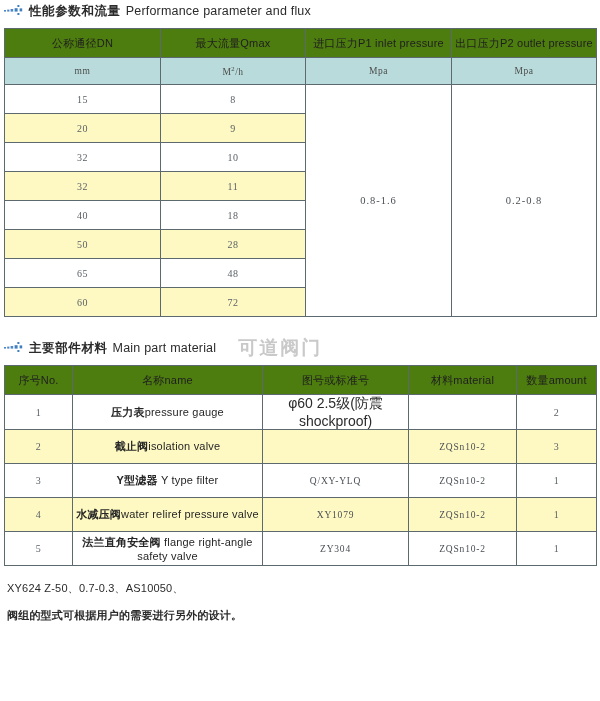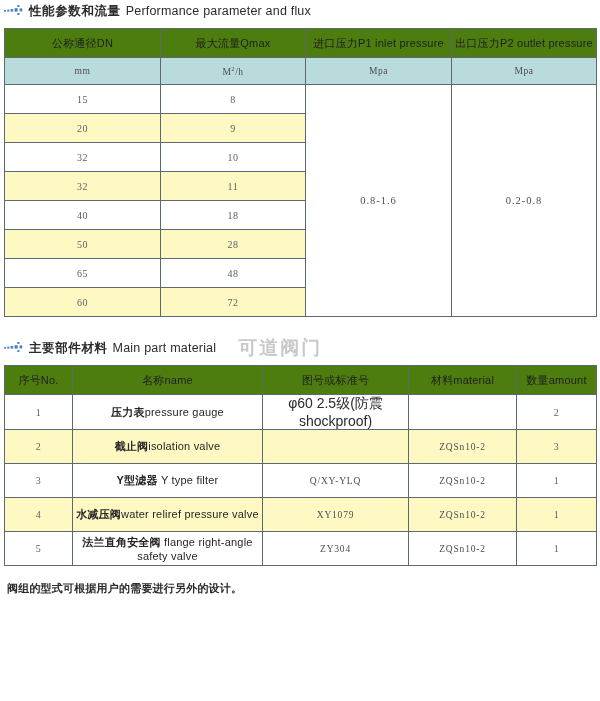--- a/index.html
+++ b/index.html
@@ -315,16 +315,17 @@
         <td class="dcell">5</td>
         <td class="dcell name-cell"><b>法兰直角安全阀</b><span> flange right-angle safety valve</span></td>
         <td class="dcell code-cell">ZY304</td>
         <td class="dcell code-cell">ZQSn10-2</td>
         <td class="dcell">1</td>
       </tr>
     </tbody>
   </table>
 
   <div class="notes">
+    <div class="note-line gap-sm">XY624 Z-50、0.7-0.3、AS10050、</div>
     <div class="note-line b">阀组的型式可根据用户的需要进行另外的设计。</div>
   </div>
 
 </div>
 
 </body></html>

